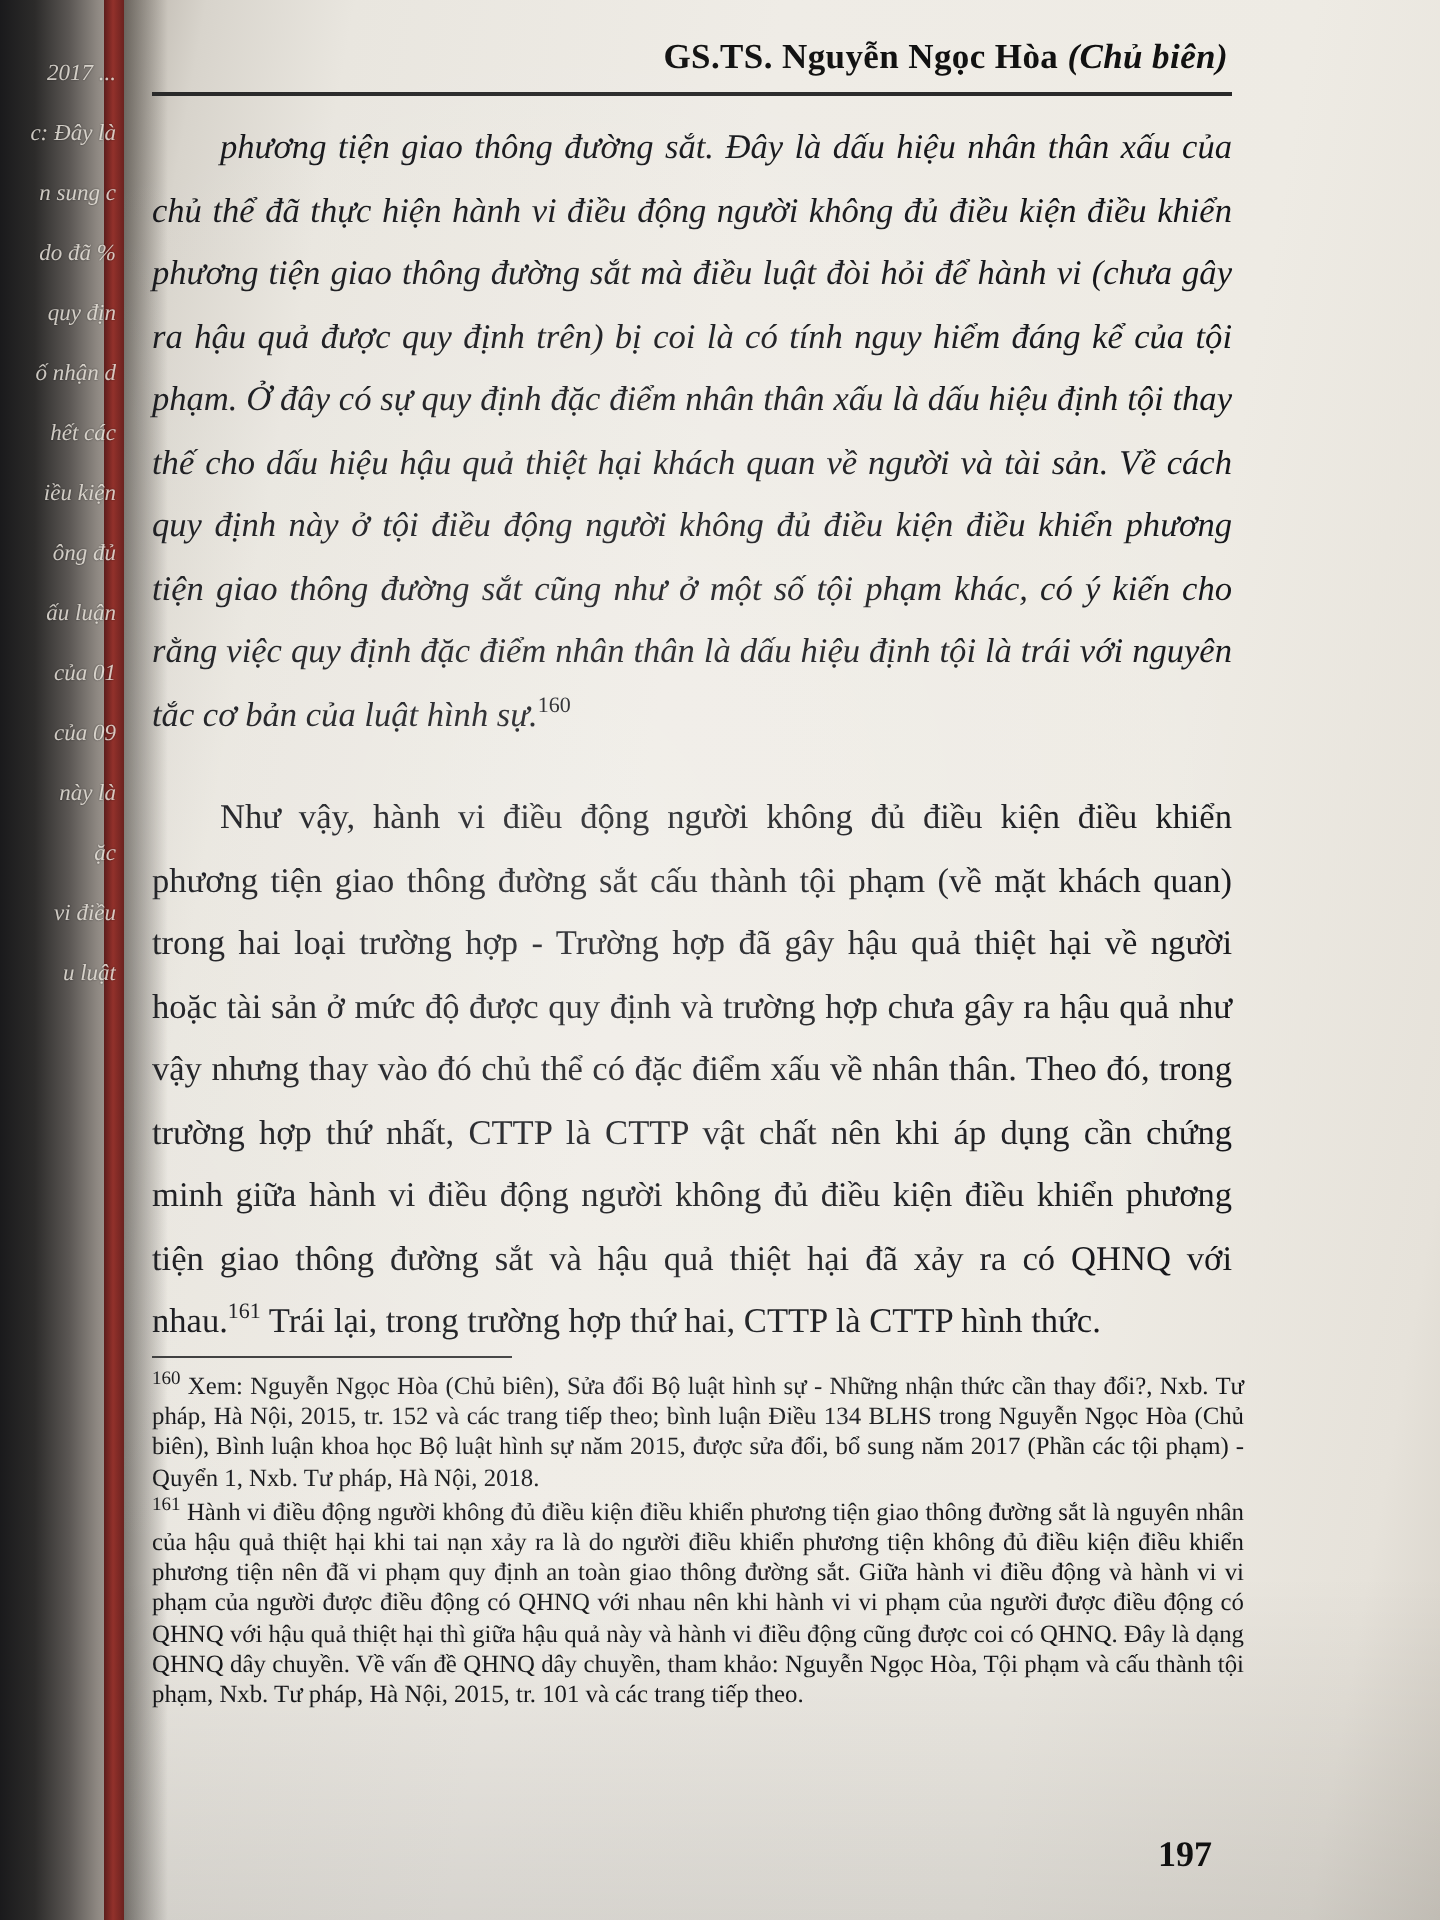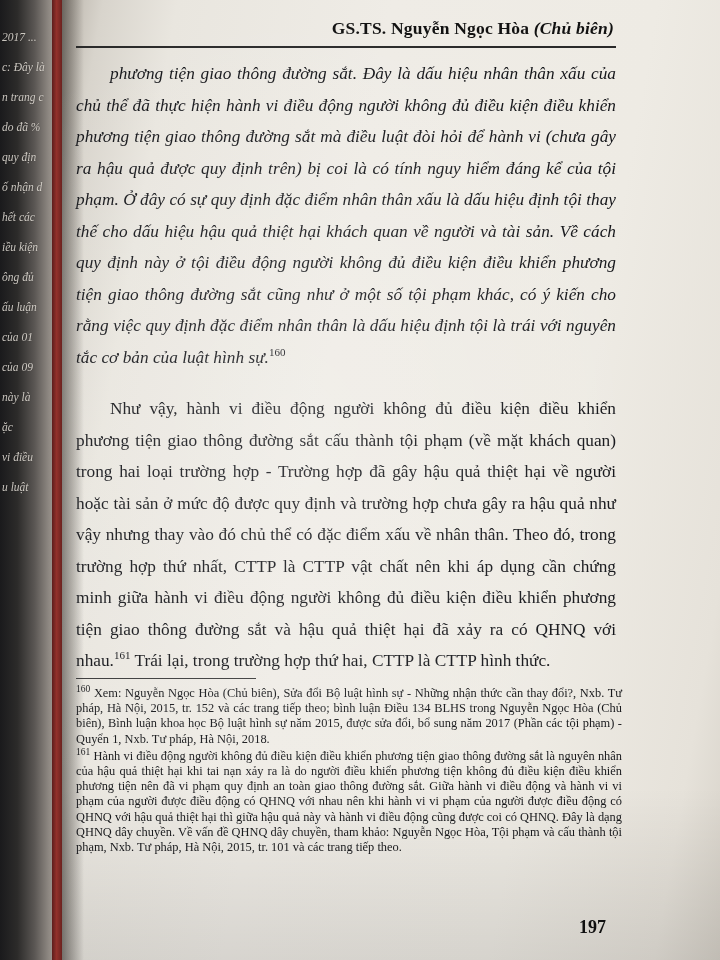--- a/index.html
+++ b/index.html
@@ -17,20 +17,21 @@
     position:absolute;left:0;top:0;width:62px;height:960px;
     background:linear-gradient(90deg,#1a1a1c 0%,#2c2b2a 28%,#5b5754 56%,#8d8781 78%,#b5aea6 100%);
   }
   .spine-red{
     position:absolute;left:52px;top:0;width:13px;height:960px;
     background:linear-gradient(90deg,#5d1d1c 0%,#92312b 35%,#6d2320 75%,#3a1412 100%);
   }
   .left-page{
     position:absolute;left:0;top:0;width:58px;height:960px;
     overflow:hidden;
+    text-align:right;
   }
   .left-col{
     position:absolute;left:2px;top:22px;width:56px;
     color:#e7e2da;font-size:11.5px;line-height:30px;
     font-style:italic;
     text-shadow:0 0 1px rgba(0,0,0,.6);
     opacity:.85;
   }
   .left-col div{white-space:nowrap;overflow:hidden;}
   
@@ -93,21 +94,21 @@
 
 <div id="page">
 
   <div class="spine"></div>
   <div class="spine-red"></div>
 
   <div class="left-page">
     <div class="left-col">
       <div>2017 ...</div>
       <div>c: Đây là</div>
-      <div>n trang c</div>
+      <div>n sung c</div>
       <div>do đã %</div>
       <div>quy địn</div>
       <div>ố nhận d</div>
       <div>hết các</div>
       <div>iều kiện</div>
       <div>ông đủ</div>
       <div>ấu luận</div>
       <div>của 01</div>
       <div>của 09</div>
       <div>này là</div>

